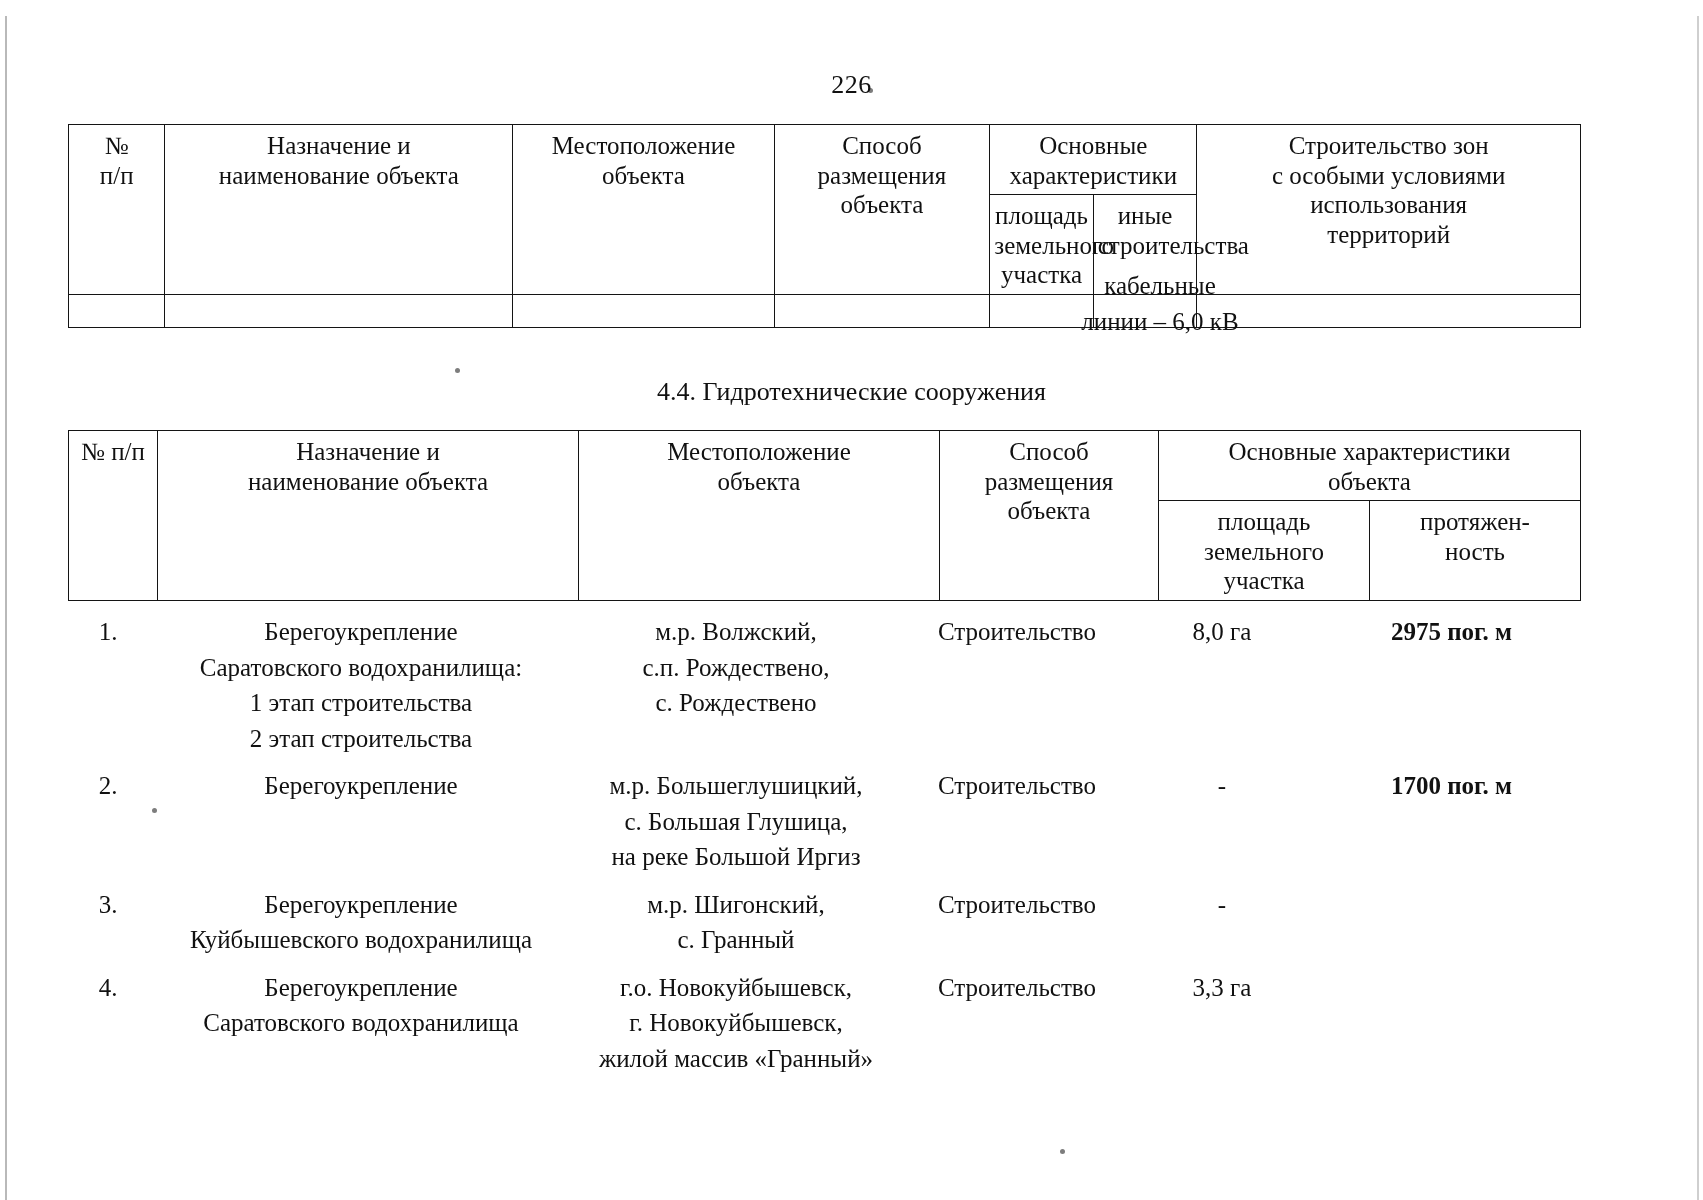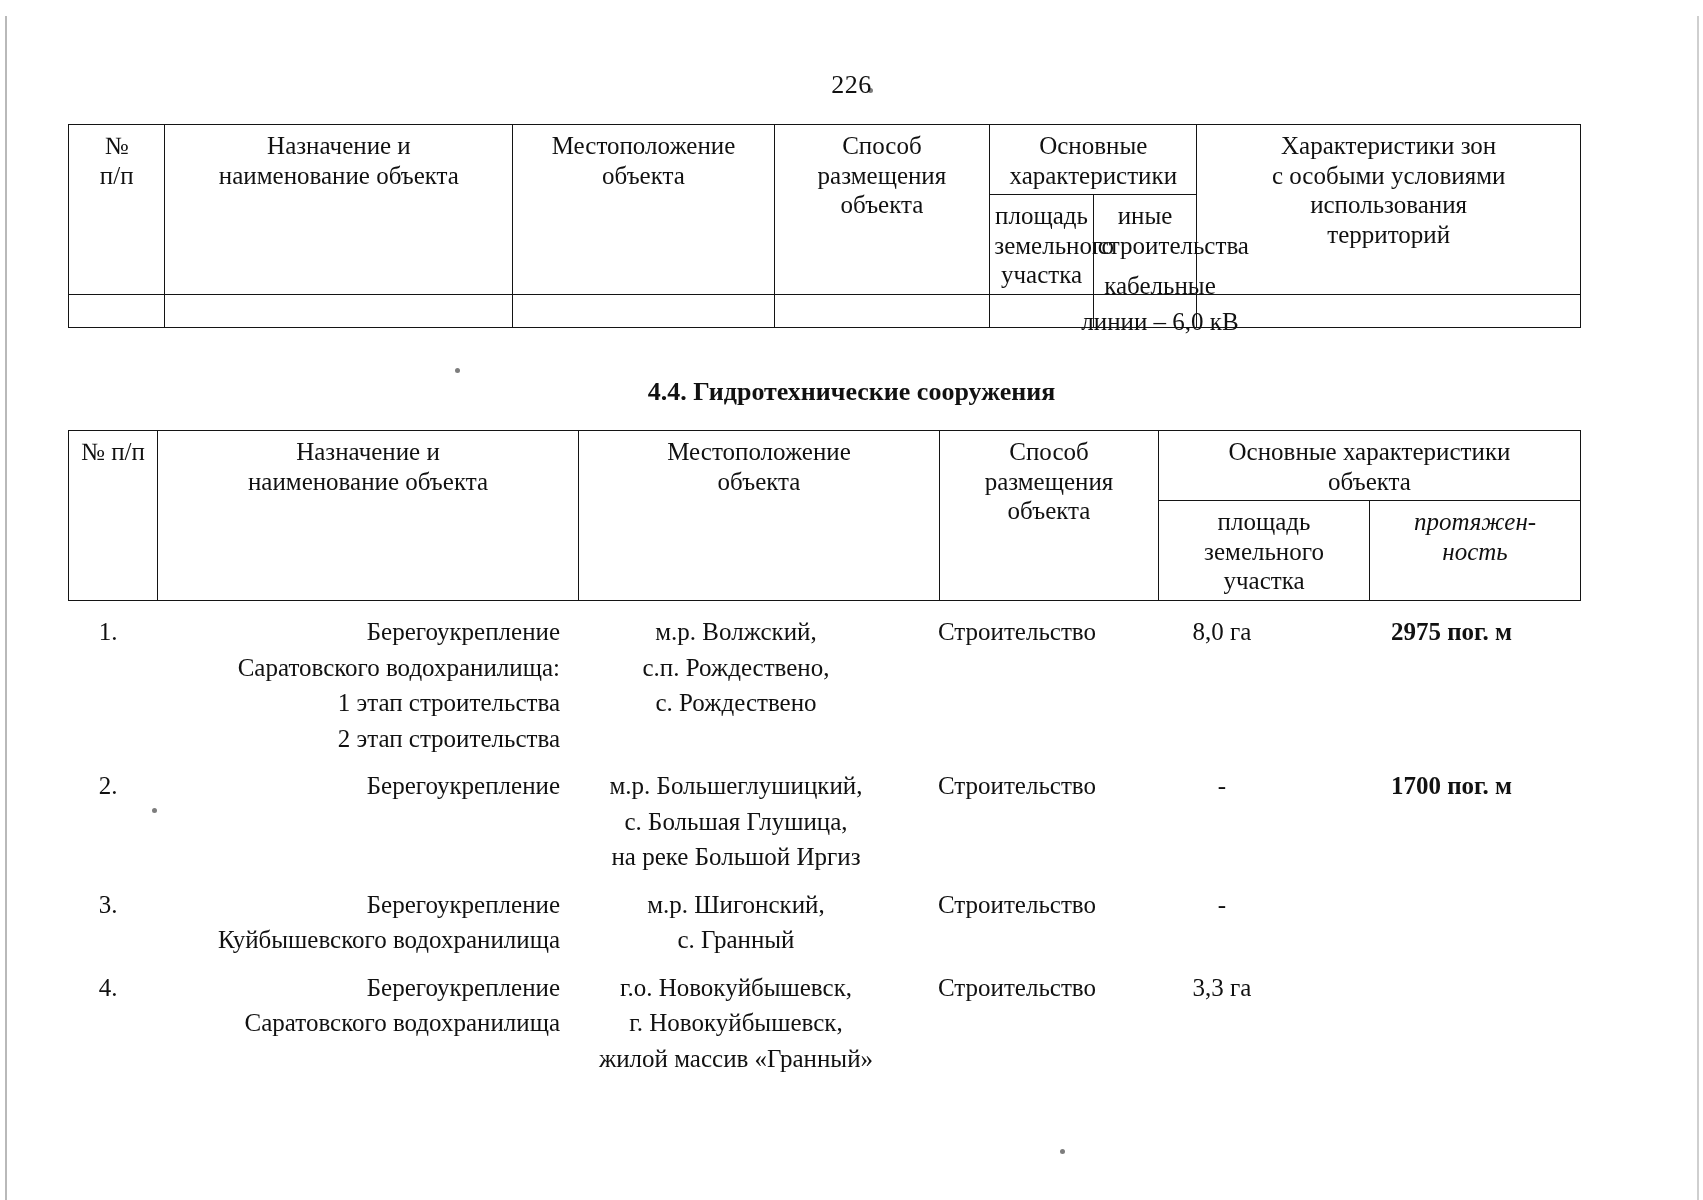--- a/index.html
+++ b/index.html
@@ -117,21 +117,20 @@
   }
 
   
   .section-heading {
     position: absolute;
     top: 361px;
     left: 0;
     width: 1703px;
     text-align: center;
     font-size: 26px;
-    font-weight: bold;
   }
 
   
   #table-two {
     position: absolute;
     left: 68px;
     top: 414px;
     width: 1513px;
   }
   #table-two td { height: 22px; }
@@ -153,21 +152,21 @@
   }
   .t2-row {
     display: flex;
     width: 1513px;
     padding-top: 12px;
   }
   .t2-row .c {
     white-space: pre-line;
   }
   .c-num      { width: 80px;  text-align: center; }
-  .c-purpose  { width: 412px; text-align: right; padding-left: 14px; box-sizing: border-box; }
+  .c-purpose  { width: 412px; text-align: center; padding-left: 14px; box-sizing: border-box; }
   .c-location { width: 352px; text-align: center; }
   .c-method   { width: 210px; text-align: center; }
   .c-area     { width: 200px; text-align: center; }
   .c-length   { width: 259px; text-align: center; font-weight: bold; }
 </style>
 </head>
 <body>
 
 <div class="page">
 
@@ -186,21 +185,21 @@
         <td class="t1-h-num" rowspan="2" style="white-space:pre-line;">№
 п/п</td>
         <td class="t1-h-purpose" rowspan="2" style="white-space:pre-line;">Назначение и
 наименование объекта</td>
         <td class="t1-h-location" rowspan="2" style="white-space:pre-line;">Местоположение
 объекта</td>
         <td class="t1-h-method" rowspan="2" style="white-space:pre-line;">Способ
 размещения
 объекта</td>
         <td class="t1-h-area t1-h-other" colspan="2" style="white-space:pre-line;">Основные характеристики</td>
-        <td class="t1-h-zones" rowspan="2" style="white-space:pre-line;">Характеристики зон
+        <td class="t1-h-zones" rowspan="2" style="white-space:pre-line;">Строительство зон
 с особыми условиями
 использования
 территорий</td>
       </tr>
       <tr>
         <td class="t1-h-area" style="white-space:pre-line;">площадь
 земельного
 участка</td>
         <td class="t1-h-other" style="white-space:pre-line;">иные
 строительства</td>
@@ -235,21 +234,21 @@
         <td class="t2-h-method" rowspan="2" style="white-space:pre-line;">Способ
 размещения
 объекта</td>
         <td colspan="2" style="white-space:pre-line;">Основные характеристики
 объекта</td>
       </tr>
       <tr>
         <td class="t2-h-area" style="white-space:pre-line;">площадь
 земельного
 участка</td>
-        <td class="t2-h-length" style="white-space:pre-line;font-style:italic;">протяжен-
+        <td class="t2-h-length" style="white-space:pre-line;">протяжен-
 ность</td>
       </tr>
     </tbody>
   </table>
 
   <div class="t2-body">
 
     <div class="t2-row">
       <div class="c c-num">1.</div>
       <div class="c c-purpose">Берегоукрепление

